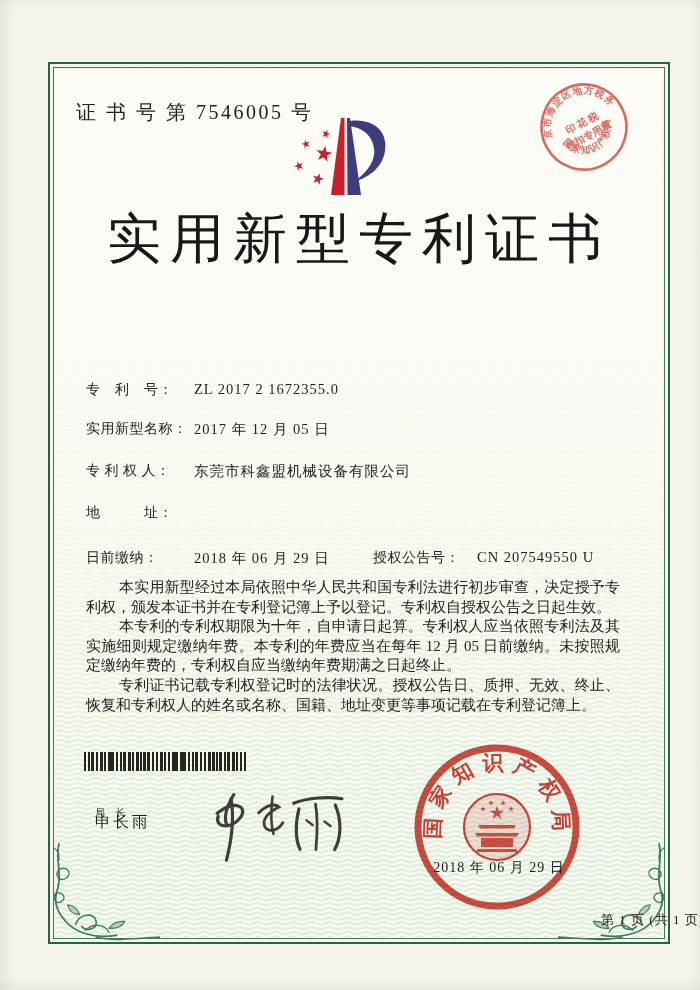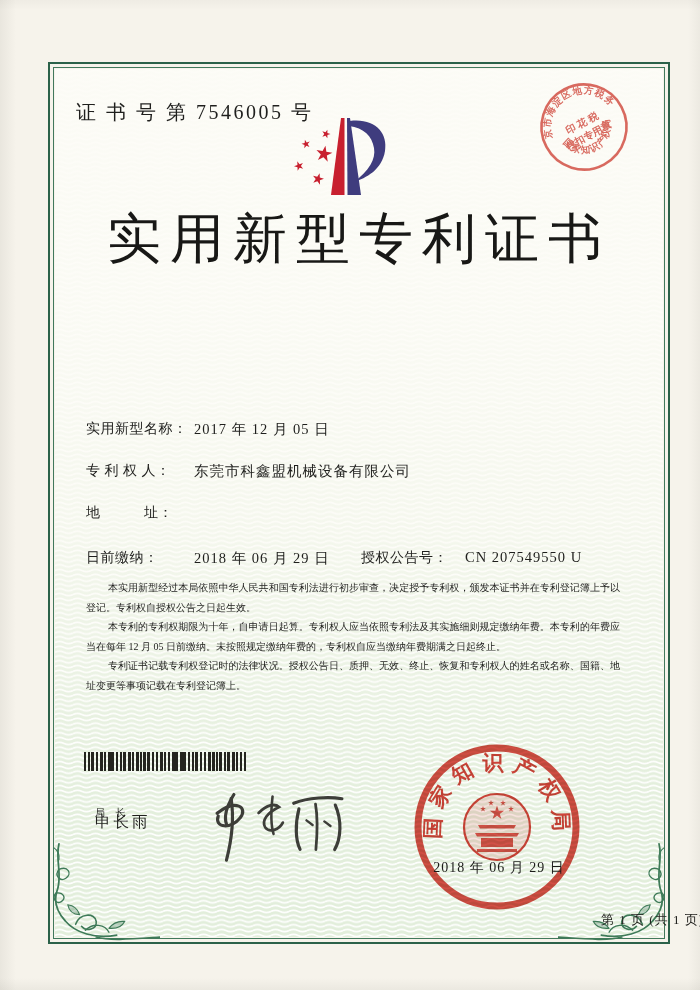--- a/index.html
+++ b/index.html
@@ -24,21 +24,21 @@
       rgba(252,251,245,0.10) 80%,
       rgba(252,251,245,0) 92%);}
   .z{position:absolute;z-index:3;color:#1f1f1d;}
   .certno{left:76px;top:99px;font-size:20px;letter-spacing:2.5px;}
   .title{left:48px;top:203px;width:622px;text-align:center;font-size:54px;
     letter-spacing:9px;font-weight:500;color:#181816;}
   .frow{left:86px;display:flex;font-size:14.5px;}
   .flabel{flex:none;display:inline-block;width:100px;font-size:14px;letter-spacing:0.5px;white-space:nowrap;}
   .fvalue{margin-left:8px;letter-spacing:1px;white-space:nowrap;}
   .fvalue.wrap{white-space:normal;width:402px;line-height:21.5px;}
-  .body-text{left:86px;top:578px;width:534px;font-size:10px;line-height:19.6px;
+  .body-text{left:86px;top:578px;width:534px;font-size:15px;line-height:19.6px;
     text-align:justify;}
   .body-text p{margin:0;text-indent:2.2em;}
   .barcode{left:84px;top:752px;width:162px;height:19px;
     background:
       repeating-linear-gradient(90deg,#25251f 0 2px,rgba(0,0,0,0) 2px 4px),
       repeating-linear-gradient(90deg,#25251f 0 1px,rgba(0,0,0,0) 1px 6.5px),
       repeating-linear-gradient(90deg,#25251f 0 1.5px,rgba(0,0,0,0) 1.5px 9px);}
   .signer1{left:95px;top:806px;font-size:10px;letter-spacing:4px;}
   .signer2{left:95px;top:812px;font-size:15.5px;letter-spacing:3px;}
   .signature{left:196px;top:784px;transform:rotate(-3deg);}
@@ -110,36 +110,40 @@
       <path d="M0,-1 L0.2245,-0.309 L0.9511,-0.309 L0.3633,0.118 L0.5878,0.809 L0,0.382 L-0.5878,0.809 L-0.3633,0.118 L-0.9511,-0.309 L-0.2245,-0.309 Z" transform="translate(37,23) scale(4.5) rotate(18)"></path>
       <path d="M0,-1 L0.2245,-0.309 L0.9511,-0.309 L0.3633,0.118 L0.5878,0.809 L0,0.382 L-0.5878,0.809 L-0.3633,0.118 L-0.9511,-0.309 L-0.2245,-0.309 Z" transform="translate(17,33) scale(4.5) rotate(-14)"></path>
       <path d="M0,-1 L0.2245,-0.309 L0.9511,-0.309 L0.3633,0.118 L0.5878,0.809 L0,0.382 L-0.5878,0.809 L-0.3633,0.118 L-0.9511,-0.309 L-0.2245,-0.309 Z" transform="translate(35,43) scale(8.5) rotate(10)"></path>
       <path d="M0,-1 L0.2245,-0.309 L0.9511,-0.309 L0.3633,0.118 L0.5878,0.809 L0,0.382 L-0.5878,0.809 L-0.3633,0.118 L-0.9511,-0.309 L-0.2245,-0.309 Z" transform="translate(10,55) scale(5) rotate(-20)"></path>
       <path d="M0,-1 L0.2245,-0.309 L0.9511,-0.309 L0.3633,0.118 L0.5878,0.809 L0,0.382 L-0.5878,0.809 L-0.3633,0.118 L-0.9511,-0.309 L-0.2245,-0.309 Z" transform="translate(29,68) scale(6) rotate(16)"></path>
     </g>
   </svg>
 
   <div class="z title">实用新型专利证书</div>
 
+  <div class="z frow" style="top:381px">
+    <span class="flabel">专　利　号：</span>
+    <span class="fvalue">ZL 2017 2 1672355.0</span>
+  </div>
   <div class="z frow" style="top:420px">
     <span class="flabel">实用新型名称：</span>
     <span class="fvalue">2017 年 12 月 05 日</span>
   </div>
   <div class="z frow" style="top:462px">
     <span class="flabel">专 利 权 人：</span>
     <span class="fvalue">东莞市科鑫盟机械设备有限公司</span>
   </div>
   <div class="z frow" style="top:504px">
     <span class="flabel">地　　　址：</span>
   </div>
   <div class="z frow" style="top:549px">
     <span class="flabel">日前缴纳：</span>
     <span class="fvalue">2018 年 06 月 29 日</span>
   </div>
-  <div class="z frow" style="top:549px;left:361px">
+  <div class="z frow" style="top:549px;left:373px">
     <span class="flabel" style="width:96px">授权公告号：</span>
     <span class="fvalue">CN 207549550 U</span>
   </div>
 
   <div class="z body-text">
     <p>本实用新型经过本局依照中华人民共和国专利法进行初步审查，决定授予专利权，颁发本证书并在专利登记簿上予以登记。专利权自授权公告之日起生效。</p>
     <p>本专利的专利权期限为十年，自申请日起算。专利权人应当依照专利法及其实施细则规定缴纳年费。本专利的年费应当在每年 12 月 05 日前缴纳。未按照规定缴纳年费的，专利权自应当缴纳年费期满之日起终止。</p>
     <p>专利证书记载专利权登记时的法律状况。授权公告日、质押、无效、终止、恢复和专利权人的姓名或名称、国籍、地址变更等事项记载在专利登记簿上。</p>
   </div>
 

